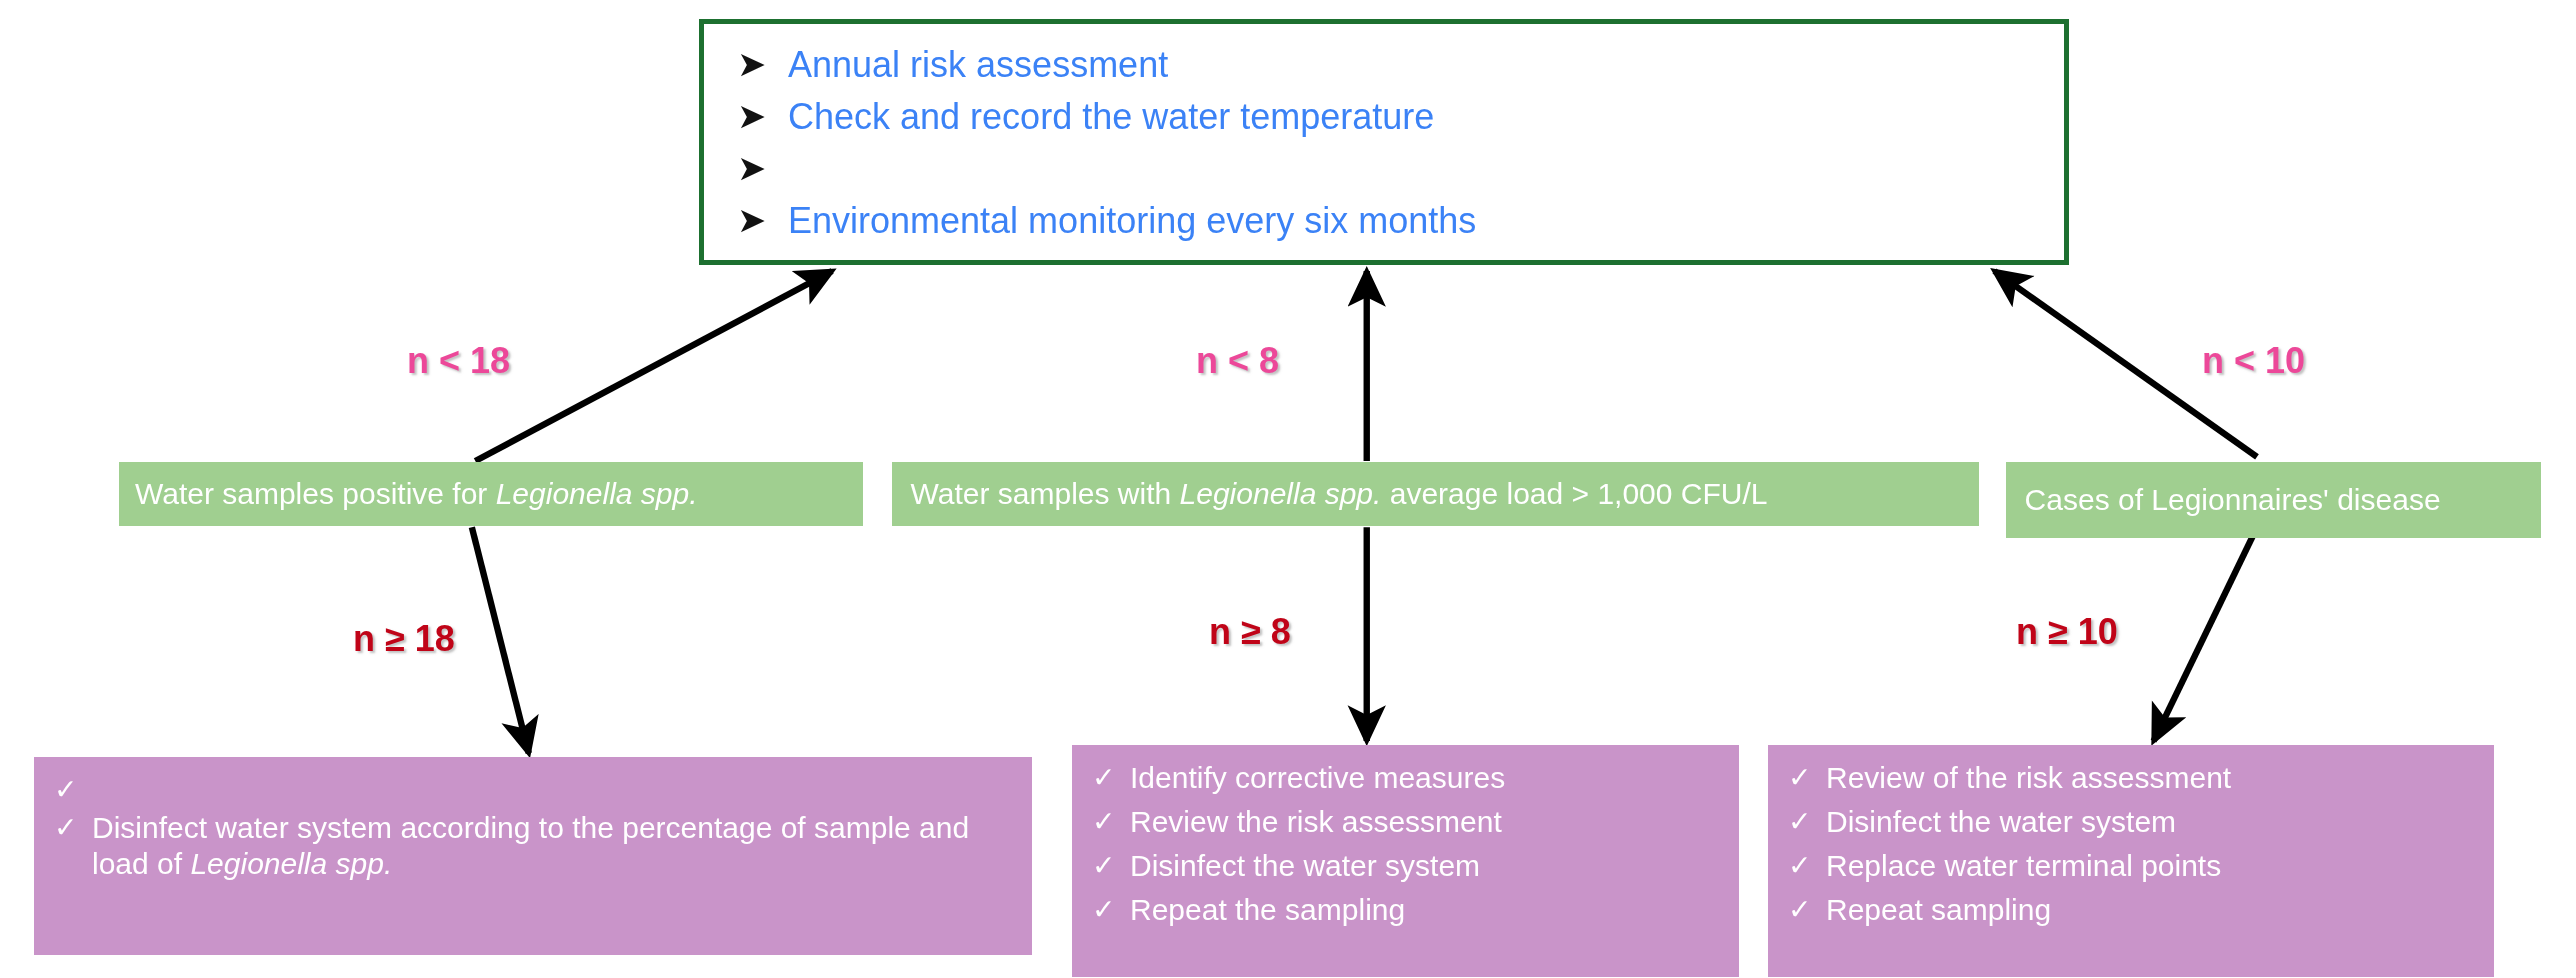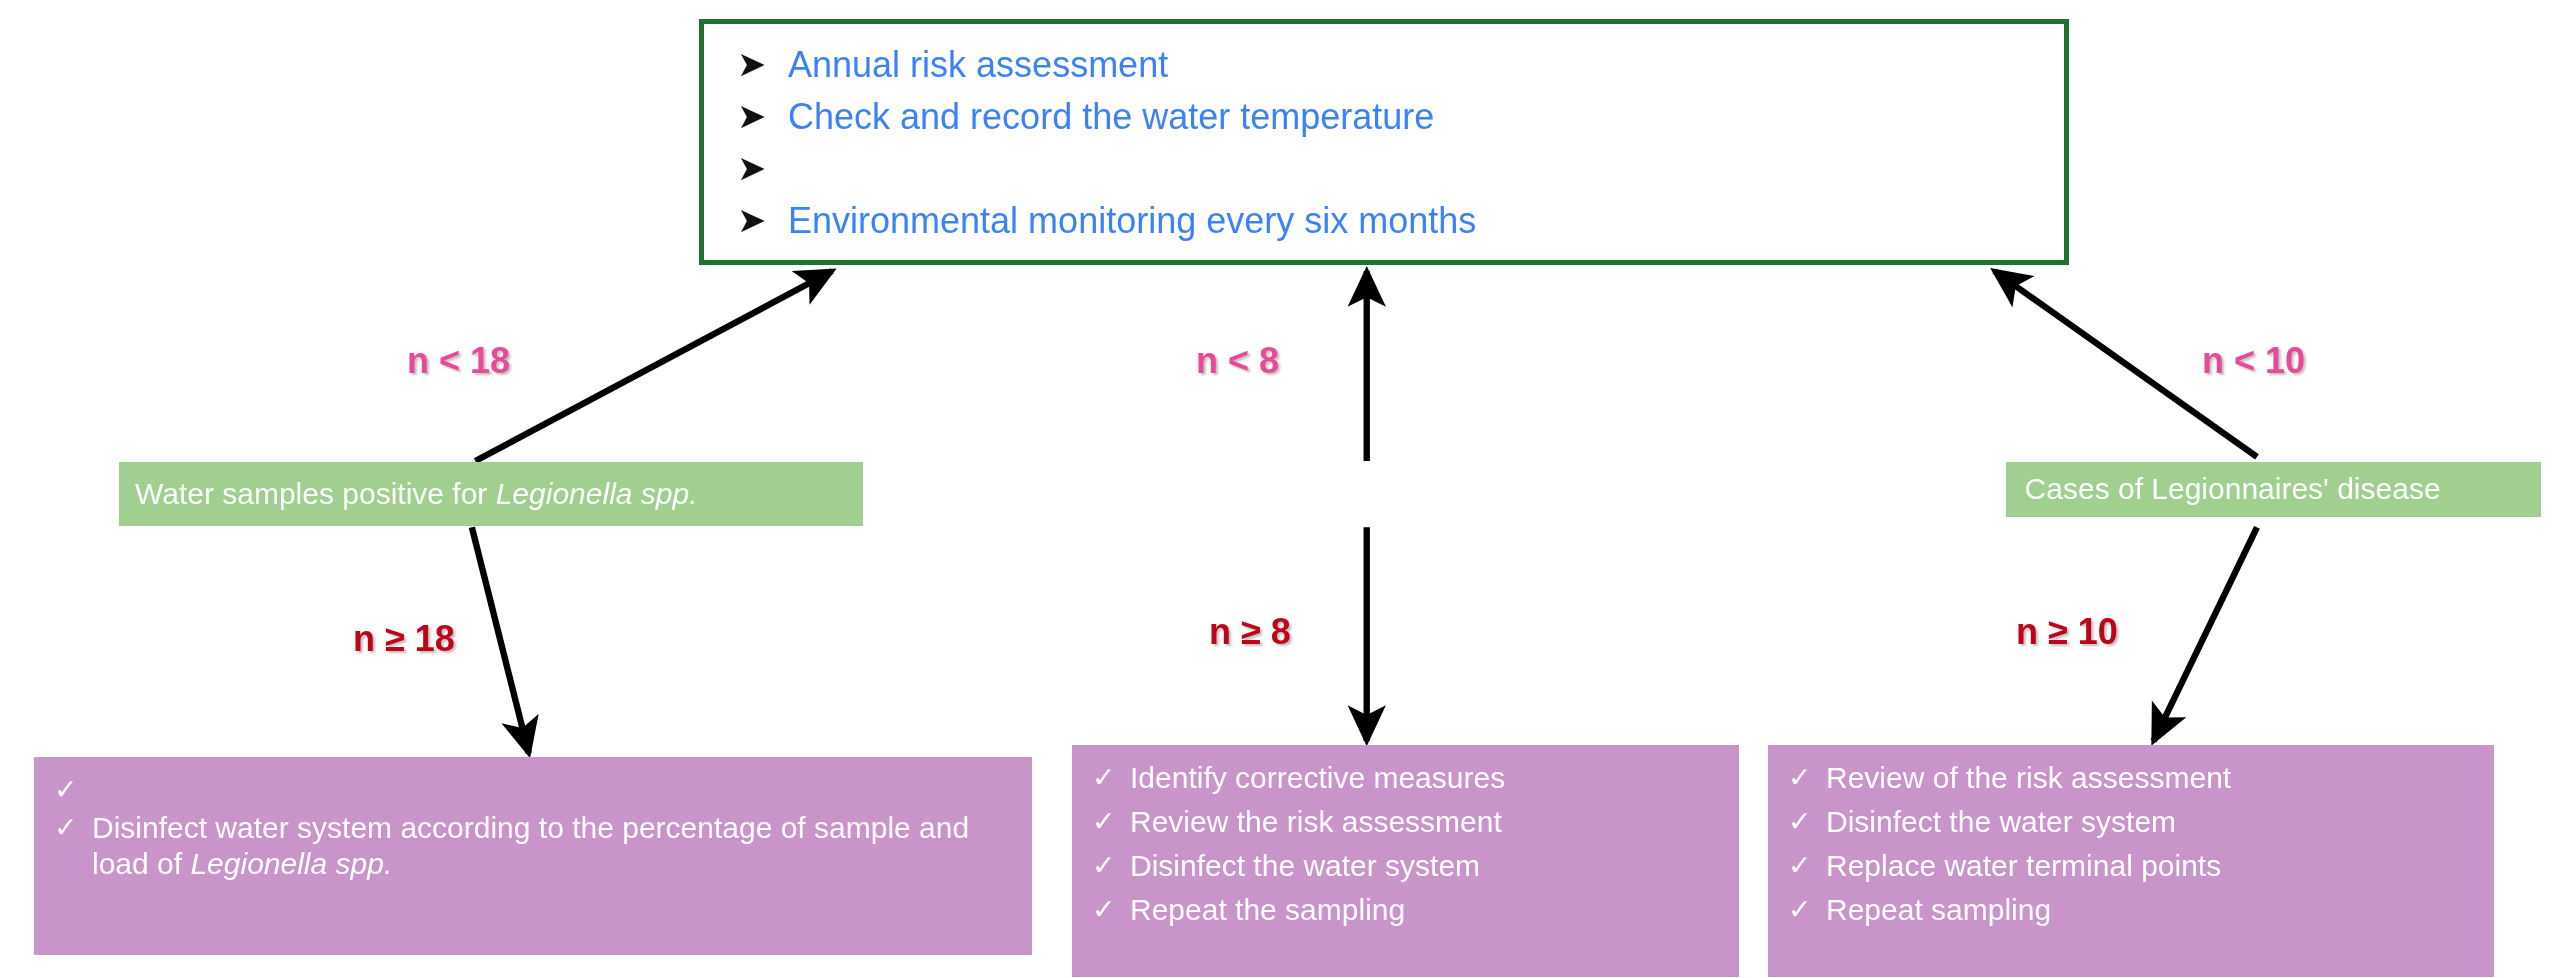--- a/index.html
+++ b/index.html
@@ -67,21 +67,21 @@
   .green-box .gb-text {
     color: #ffffff;
     font-size: 30px;
     line-height: 1.15;
     white-space: nowrap;
   }
   .green-box .gb-text i { font-style: italic; }
 
   #green-1 { left: 119px;  top: 462px;  width: 744px; height: 64px; padding-left: 16px; }
   #green-2 { left: 892px; top: 462px;  width: 1087px; height: 64px; padding-left: 18.6px; }
-  #green-3 { left: 2006px; top: 462px;  width: 535px;  height: 55px; padding-left: 18.6px; }
+  #green-3 { left: 2006px; top: 462px;  width: 535px;  height: 76px; padding-left: 18.6px; }
 
   
   .purple-box {
     position: absolute;
     background: #c994c9;
     box-sizing: border-box;
     padding: 15px 12.8px 15px 20px;
   }
   .check-row {
     display: flex;
@@ -161,20 +161,23 @@
     </div>
     <div class="bullet-row">
       <span class="bullet-glyph">➤</span>
       <span class="bullet-text">Environmental monitoring every six months</span>
     </div>
   </div>
 
   <div class="green-box" id="green-1">
     <div class="gb-text"><span>Water samples positive for </span><i>Legionella spp.</i><span></span></div>
   </div>
+  <div class="green-box" id="green-2">
+    <div class="gb-text"><span>Water samples with </span><i>Legionella spp.</i><span> average load &gt; 1,000 CFU/L</span></div>
+  </div>
   <div class="green-box" id="green-3">
     <div class="gb-text"><span>Cases of Legionnaires' disease</span><i></i><span></span></div>
   </div>
 
   <div class="purple-box" id="purple-1">
     <div class="check-row">
       <span class="check-glyph">✓</span>
     </div>
     <div class="check-row">
       <span class="check-glyph">✓</span>

